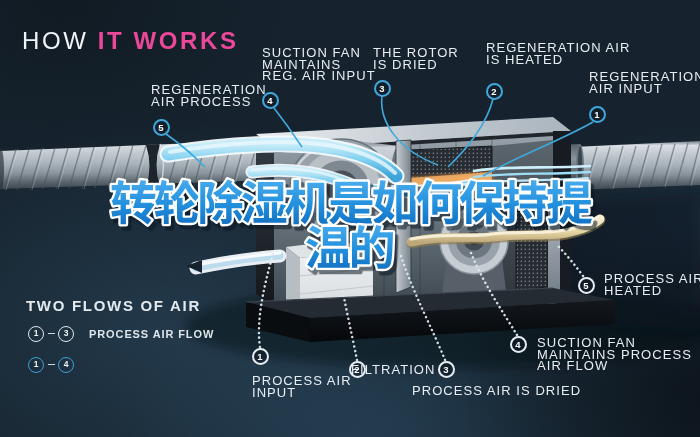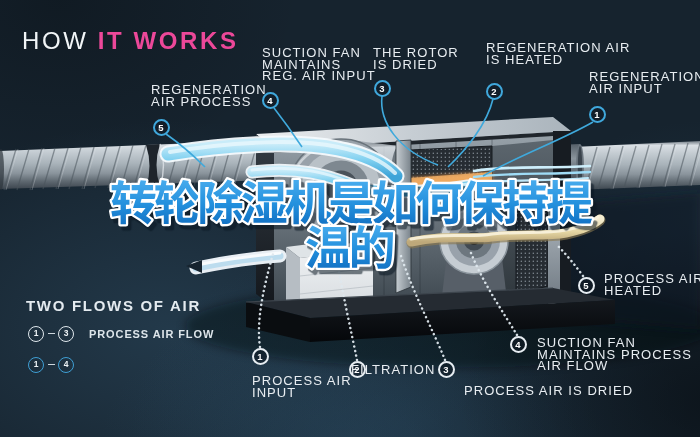--- a/index.html
+++ b/index.html
@@ -423,21 +423,21 @@
     <span>PROCESS AIR</span>
     <span>INPUT</span>
   </div>
 
   <div class="badge white overlay" style="left:348.5px;top:360.5px;">2</div>
   <div class="lbl overlay" style="left:351px;top:364px;">
     <span>FILTRATION</span>
   </div>
 
   <div class="badge white overlay" style="left:437.5px;top:360.5px;">3</div>
-  <div class="lbl overlay" style="left:464px;top:385px;">
+  <div class="lbl overlay" style="left:412px;top:385px;">
     <span>PROCESS AIR IS DRIED</span>
   </div>
 
   <div class="badge white overlay" style="left:509.5px;top:335.5px;">4</div>
   <div class="lbl overlay" style="left:537px;top:337px;">
     <span>SUCTION FAN</span>
     <span>MAINTAINS PROCESS</span>
     <span>AIR FLOW</span>
   </div>
 

